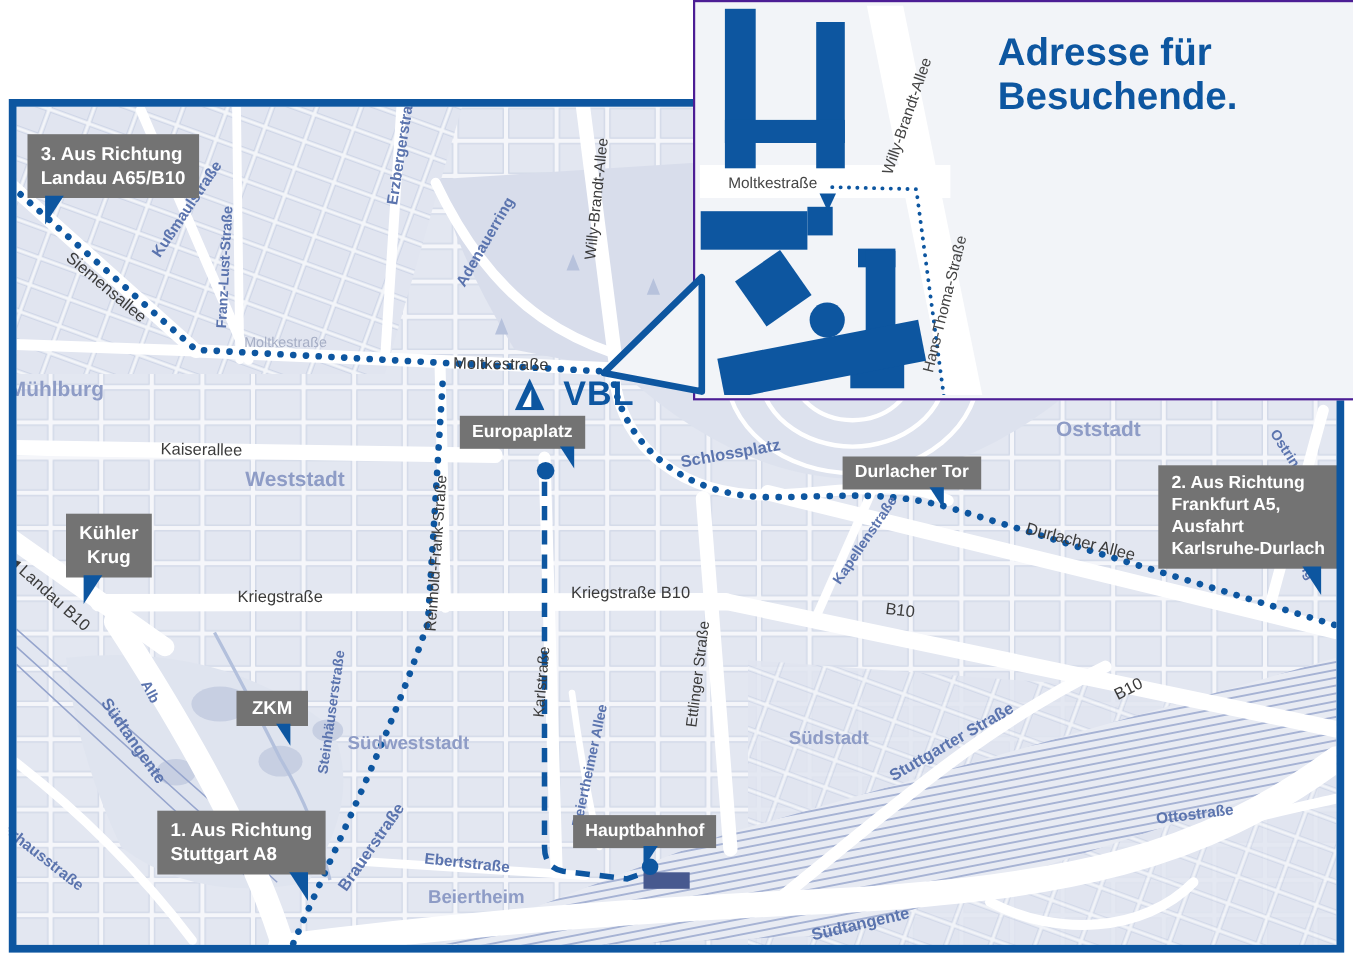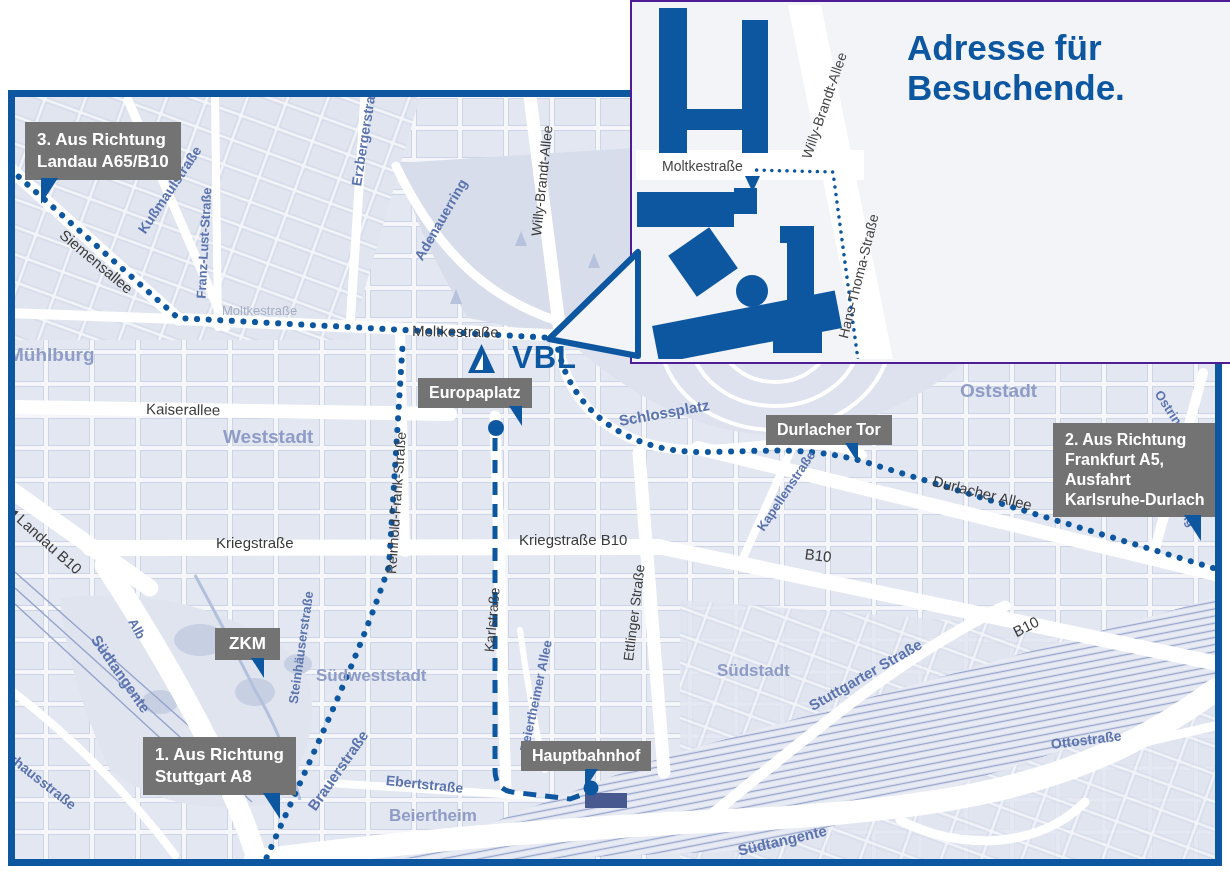--- a/index.html
+++ b/index.html
@@ -198,20 +198,25 @@
   <span class="lbl st-blue-sm" style="left:524px;top:744px;transform:rotate(-78deg);">Beiertheimer Allee</span>
   <span class="lbl st-blue" style="left:1051px;top:736px;transform:rotate(-7deg);">Ottostraße</span>
   <span class="lbl st-blue" style="left:-18px;top:726px;transform:rotate(38deg);">Pulverhausstraße</span>
 
   <div class="badge" style="left:25px;top:122px;">
     <div>3. Aus Richtung</div>
     <div>Landau A65/B10</div>
     <div class="tip tip-left"></div>
   </div>
 
+  <div class="badge center" style="left:60px;top:467px;">
+    <div>Kühler</div>
+    <div>Krug</div>
+    <div class="tip tip-left"></div>
+  </div>
 
   <div class="badge" style="left:215px;top:628px;padding:5px 14px;">
     <span>ZKM</span>
     <div class="tip sm tip-right"></div>
   </div>
 
   <div class="badge" style="left:143px;top:737px;">
     <div>1. Aus Richtung</div>
     <div>Stuttgart A8</div>
     <div class="tip tip-right"></div>

